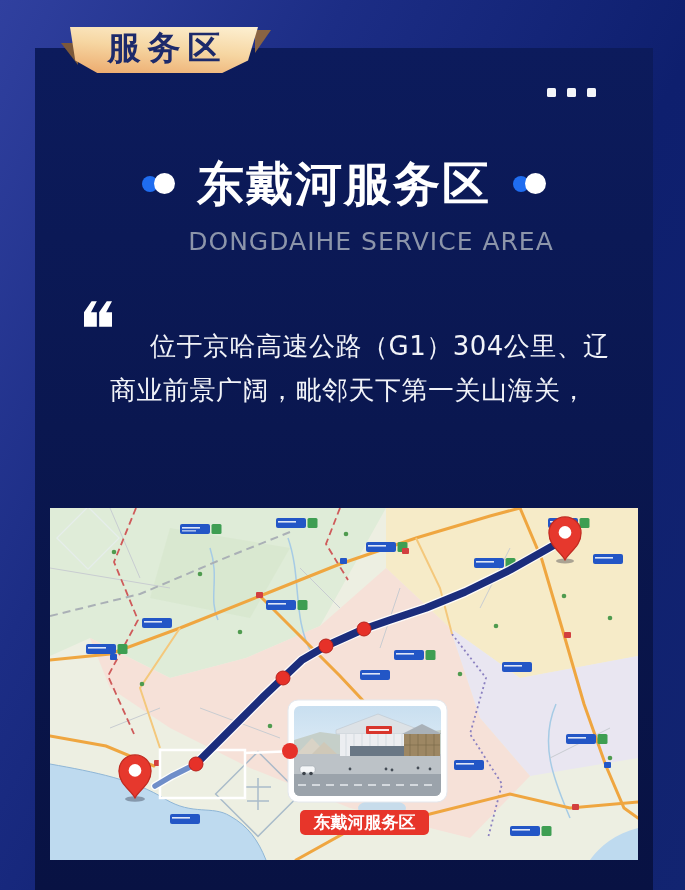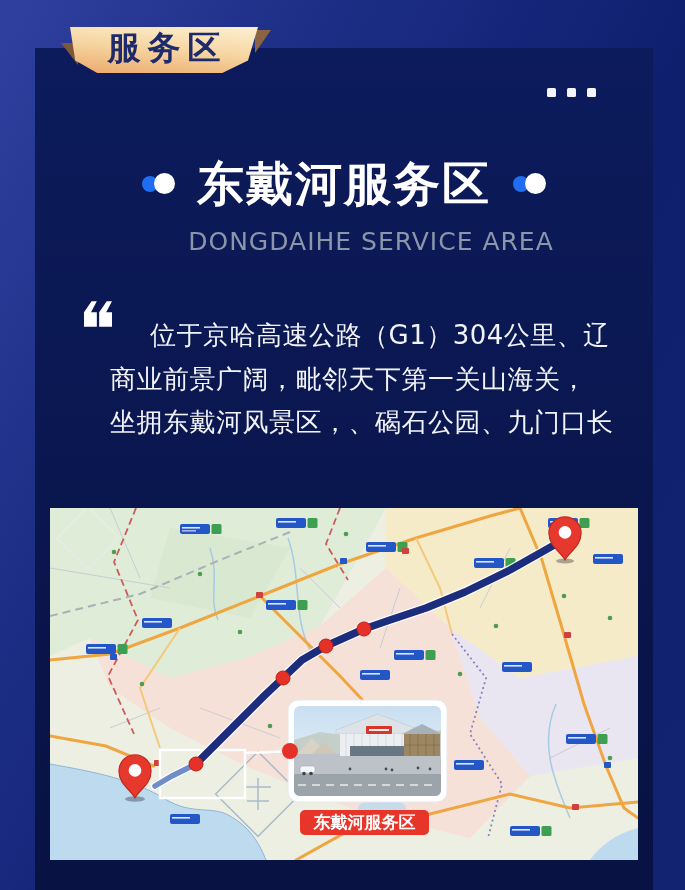--- a/index.html
+++ b/index.html
@@ -34,21 +34,21 @@
   
   .title-row{position:absolute;left:35px;top:158px;width:618px;display:flex;align-items:center;justify-content:center;gap:22px;}
   .dot-pair{display:flex;align-items:center;}
   .dot-blue{width:16px;height:16px;border-radius:50%;background:var(--accent_blue,#1f6df0);}
   .dot-white{width:21px;height:21px;border-radius:50%;background:#ffffff;margin-left:-4px;}
   h1.page-title{margin:0;font-size:47px;font-weight:bold;color:#ffffff;letter-spacing:2px;line-height:1.1;}
   .subtitle{position:absolute;left:35px;top:227px;width:618px;text-align:center;
     font-size:25px;color:var(--subtitle_gray,#8c95aa);letter-spacing:1px;margin-left:27px;}
   
   .quote-ic{position:absolute;left:84px;top:301px;}
-  .intro{position:absolute;left:110px;top:288px;width:516px;color:#f1f3f8;
+  .intro{position:absolute;left:110px;top:299px;width:516px;color:#f1f3f8;
     font-size:26px;line-height:43.5px;letter-spacing:.5px;}
   .intro-line{display:block;}
   .intro-line:first-child{text-indent:40px;}
   
   .map{position:absolute;left:50px;top:508px;width:588px;height:352px;}
 </style>
 </head>
 <body>
 
 <div class="screen">
@@ -81,21 +81,20 @@
   </div>
   <div class="subtitle">DONGDAIHE SERVICE AREA</div>
 
   <svg class="quote-ic" width="28" height="26" viewBox="0 0 48 44">
     <polygon points="0,44 0,19 13,0 22,0 12,19 22,19 22,44" fill="#ffffff"></polygon>
     <polygon points="26,44 26,19 39,0 48,0 38,19 48,19 48,44" fill="#ffffff"></polygon>
   </svg>
   <p class="intro">
     <span class="intro-line">位于京哈高速公路（G1）304公里、辽</span>
     <span class="intro-line">商业前景广阔，毗邻天下第一关山海关，</span>
-    <span class="intro-line">坐拥东戴河风景区，、碣石公园、九门口长</span>
   </p>
 
   <svg class="map" viewBox="0 0 588 352">
     <defs>
       <linearGradient id="sky" x1="0" y1="0" x2="0" y2="1">
         <stop offset="0" stop-color="#c9dff0"></stop>
           <stop offset="1" stop-color="#eef6fb"></stop>
       </linearGradient>
       <clipPath id="ph">
           <rect x="244" y="198" width="147" height="90" rx="6"></rect>

